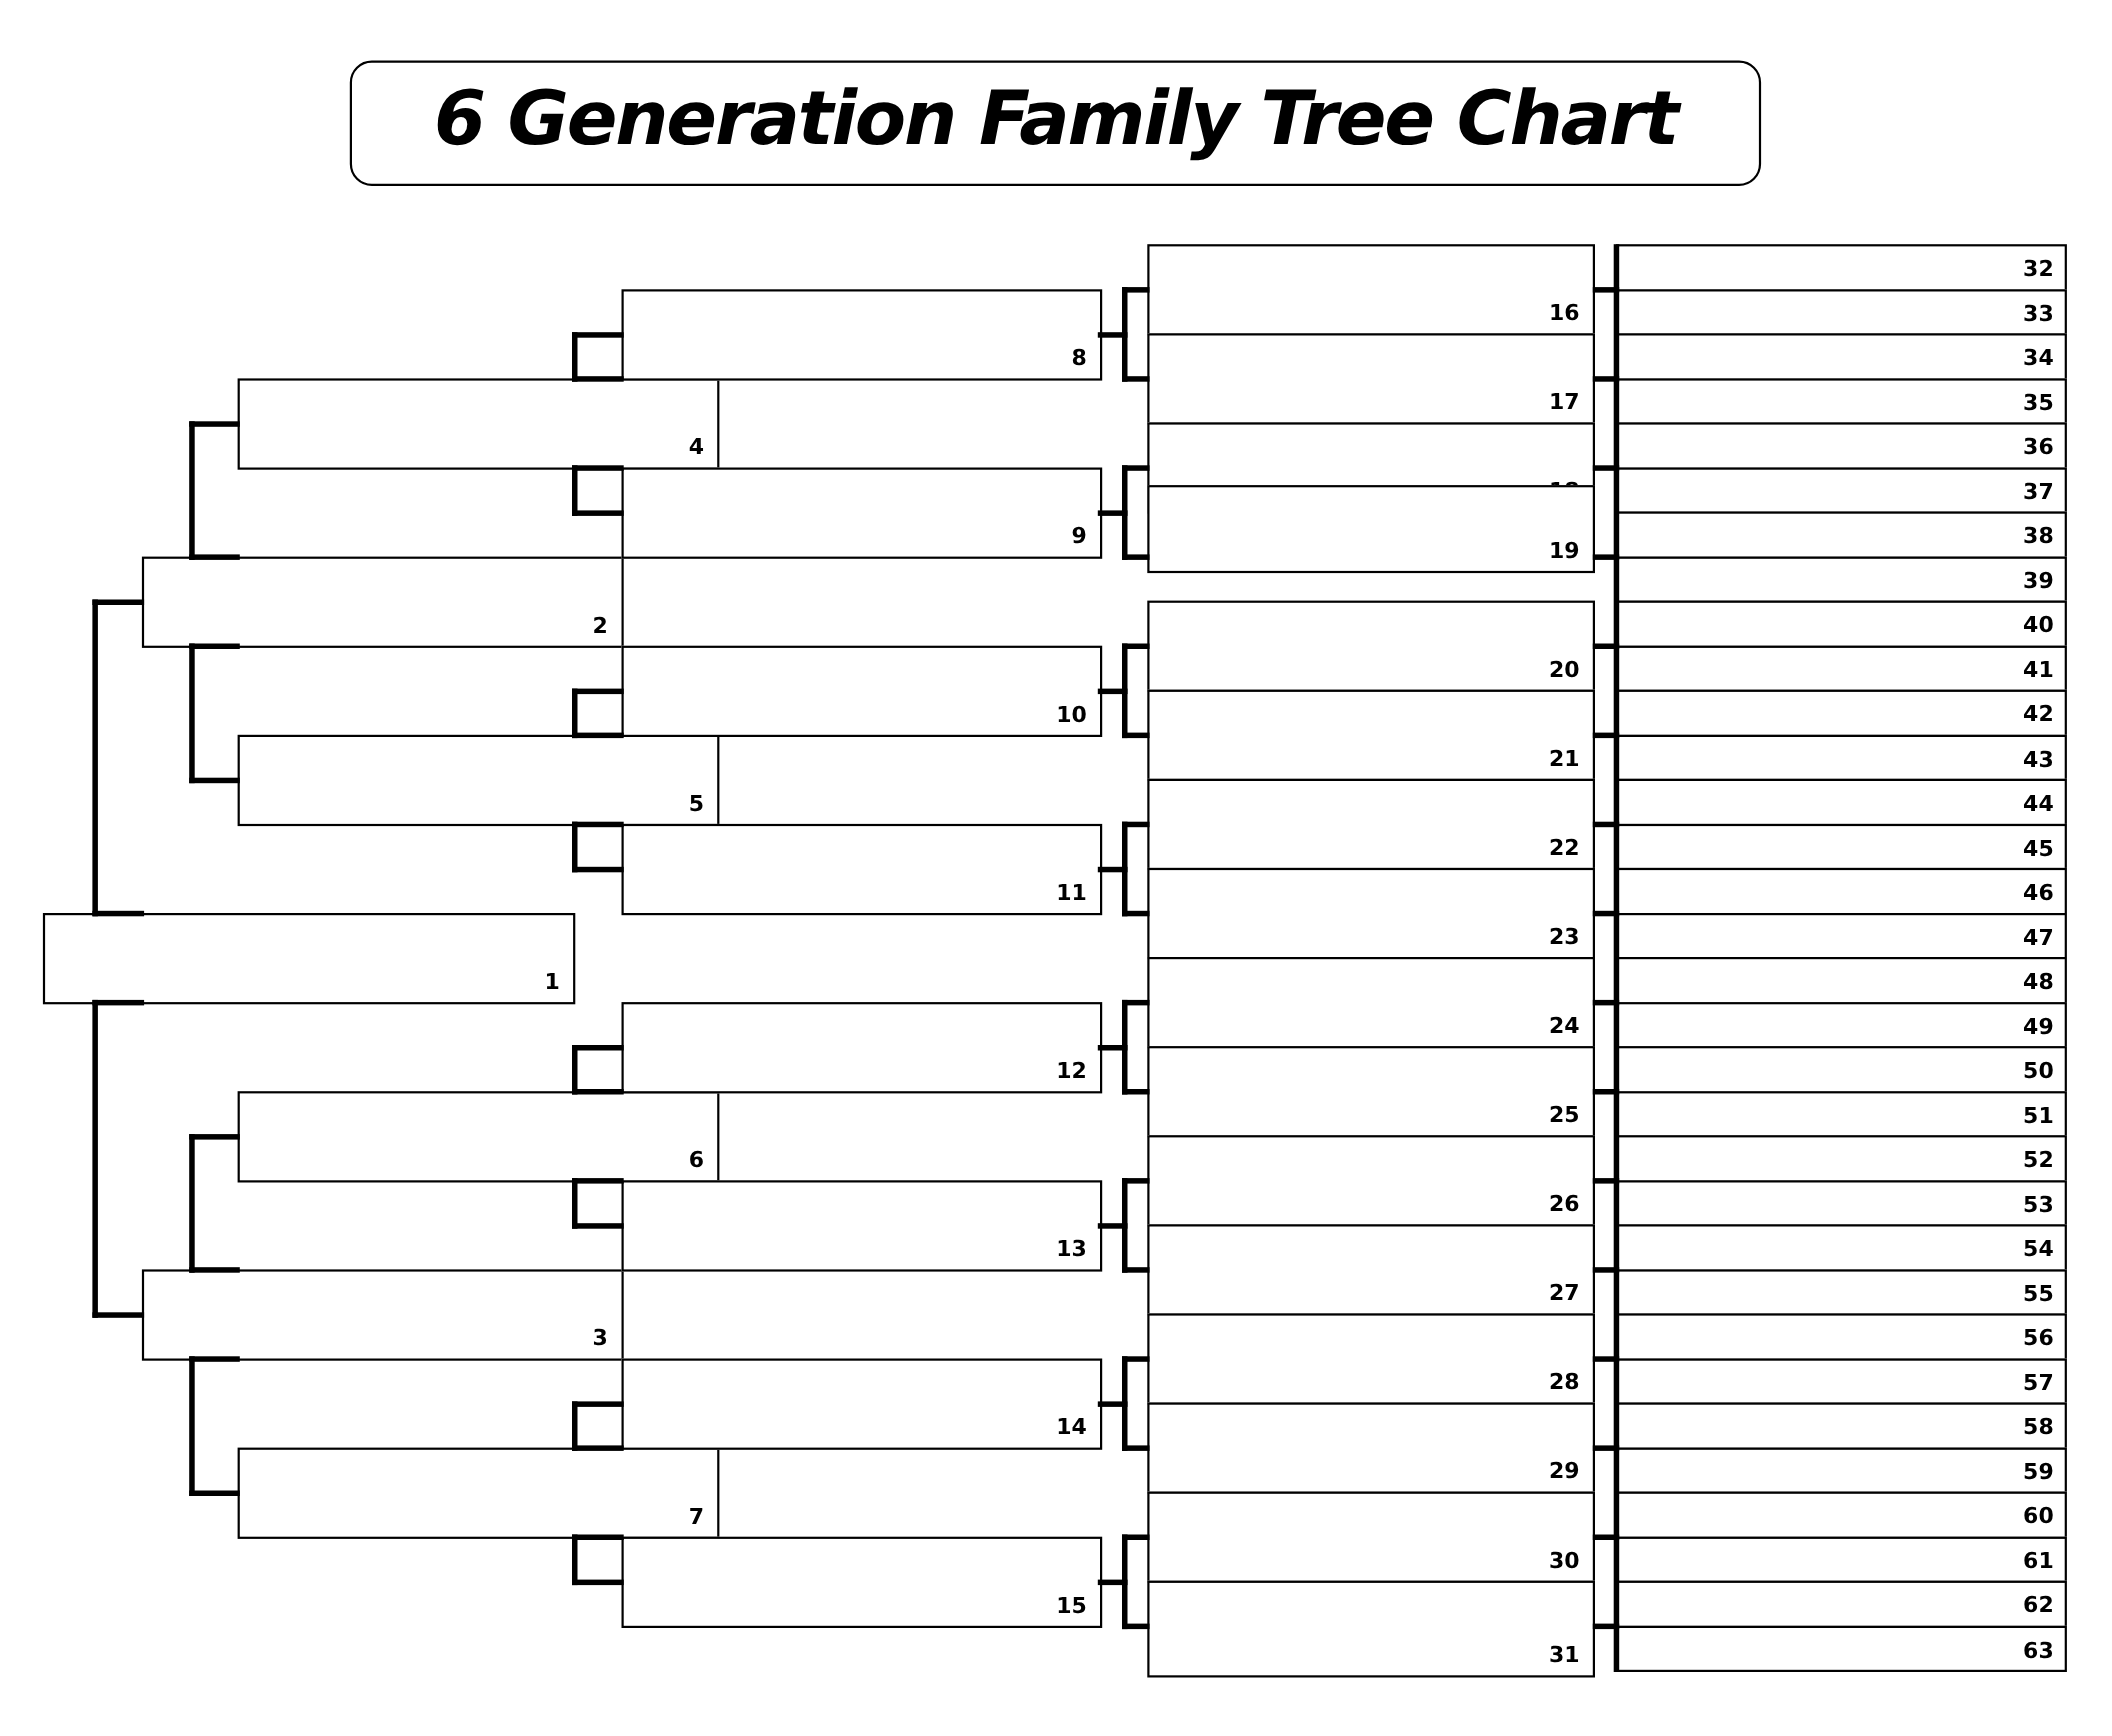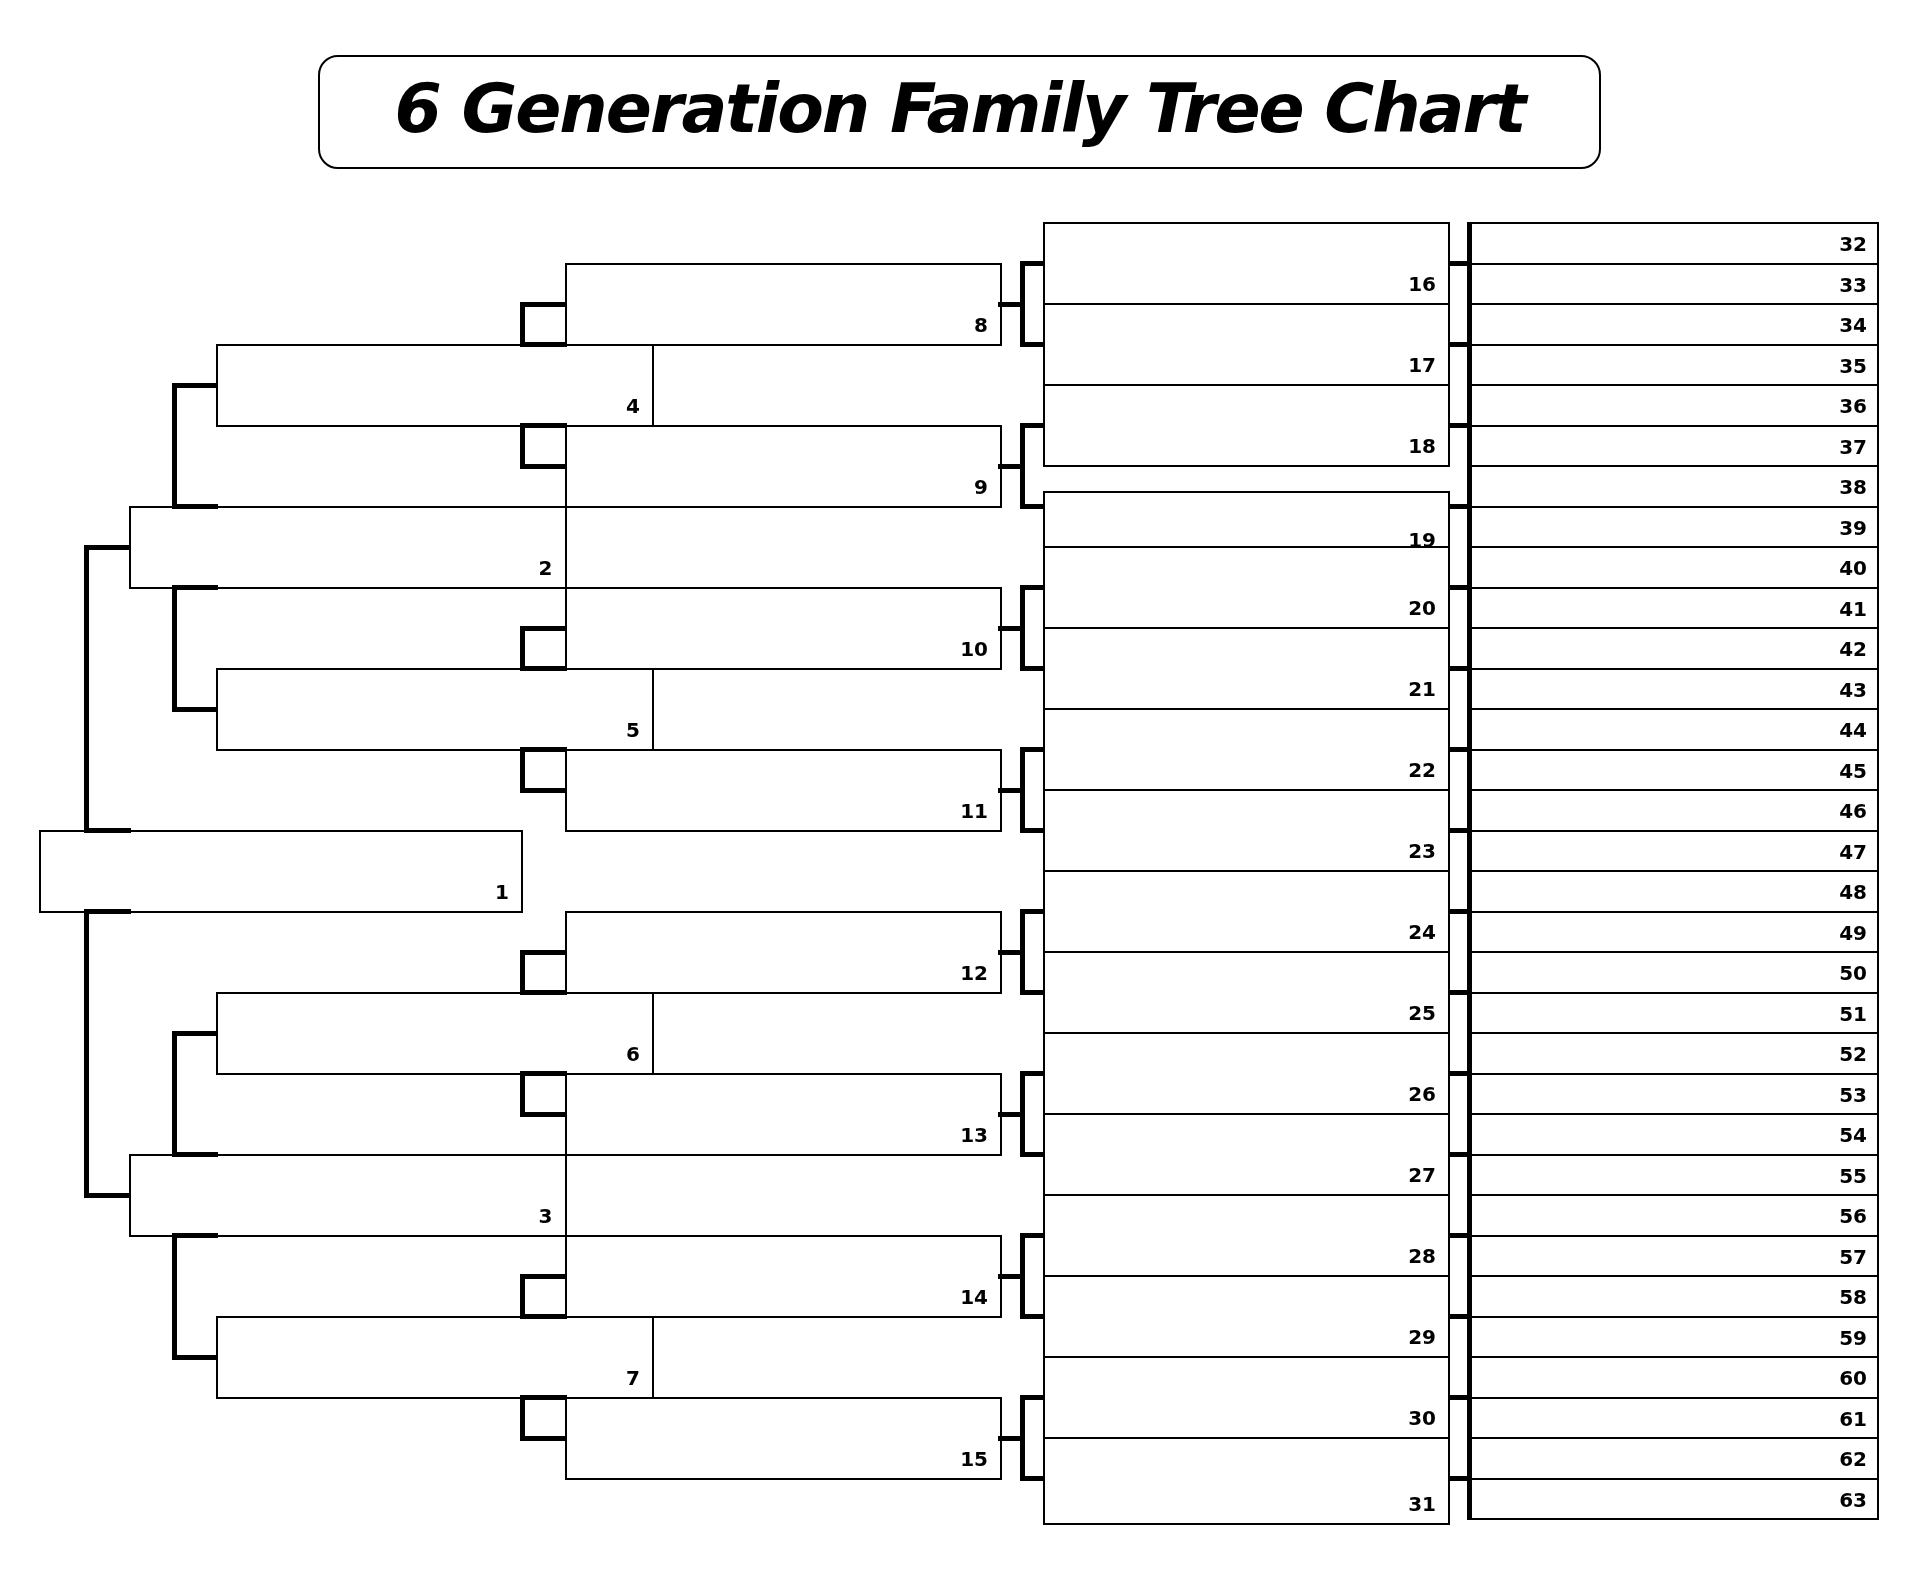--- a/index.html
+++ b/index.html
@@ -117,21 +117,21 @@
     </div>
     <div class="pbox" style="left: 1043px; top: 222px; width: 407px; height: 83px;">
       <span class="pnum">16</span>
     </div>
     <div class="pbox" style="left: 1043px; top: 303px; width: 407px; height: 83px;">
       <span class="pnum">17</span>
     </div>
     <div class="pbox" style="left: 1043px; top: 384px; width: 407px; height: 83px;">
       <span class="pnum">18</span>
     </div>
-    <div class="pbox" style="left: 1043px; top: 491px; width: 407px; height: 70px; padding-left: 44px;">
+    <div class="pbox" style="left: 1043px; top: 441px; width: 407px; height: 80px; padding-left: 44px;">
       <span class="pnum">19</span>
     </div>
     <div class="pbox" style="left: 1043px; top: 546px; width: 407px; height: 83px;">
       <span class="pnum">20</span>
     </div>
     <div class="pbox" style="left: 1043px; top: 627px; width: 407px; height: 83px;">
       <span class="pnum">21</span>
     </div>
     <div class="pbox" style="left: 1043px; top: 708px; width: 407px; height: 83px;">
       <span class="pnum">22</span>

